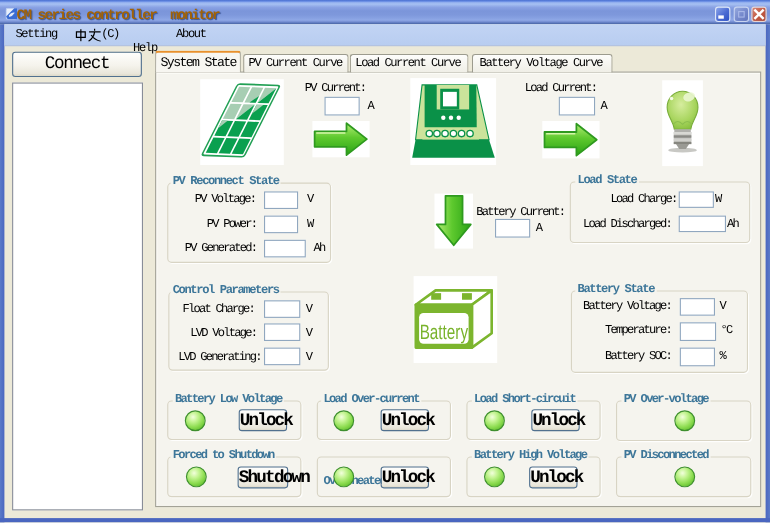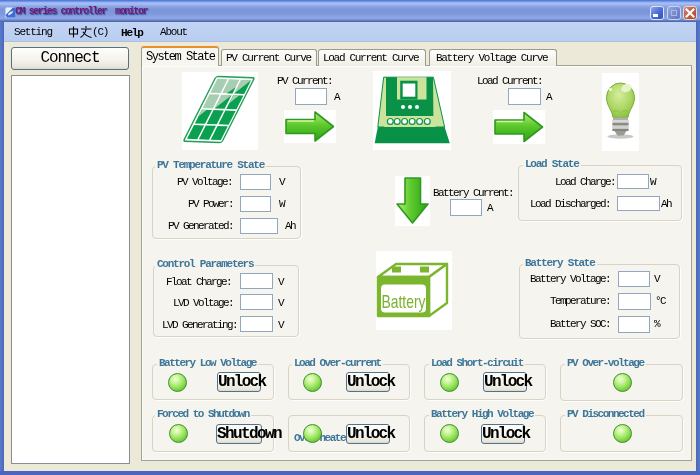--- a/index.html
+++ b/index.html
@@ -18,21 +18,21 @@
 </style></head>
 <body>
 
 <div class="abs" id="titlebar" style="left:0;top:0;width:700px;height:22px;
  background:linear-gradient(180deg,#4a70d0 0%,#6488e2 5%,#98b4f0 11%,#a6c0f2 17%,#8aa2e4 30%,#7b95da 45%,#7e98dc 62%,#87a1e2 75%,#8fa8e6 83%,#7e96d8 88%,#5f7bc0 94%,#46619e 100%);"></div>
 <svg class="abs" style="left:5px;top:7px" width="11" height="11" viewBox="0 0 11 11">
  <rect x="0.5" y="0.5" width="10" height="10" rx="1.5" fill="#e8f0fc" stroke="#b8ccf0"></rect>
  <path d="M0.5 8 L8 0.5 L10.5 0.5 L10.5 10.5 L2 10.5 Z" fill="#3a6cd4"></path>
  <path d="M3 7 Q5.5 3.5 8.5 4.5 Q6.5 7.5 3.5 8.5 Z" fill="#fff" opacity="0.85"></path>
 </svg>
-<div class="abs" style="left:15px;top:6px;font-size:10px;font-weight:bold;letter-spacing:-1.45px;color:#701a75;text-shadow:1px 1px 1px #3a5494;white-space:pre">CM series controller  monitor</div>
+<div class="abs" style="left:15px;top:6px;font-size:13px;font-weight:bold;letter-spacing:-1.45px;color:#a16207;text-shadow:1px 1px 1px #3a5494;white-space:pre">CM series controller  monitor</div>
 
 <div class="abs" style="left:650px;top:6px;width:14px;height:14px;border-radius:3px;border:1px solid #dce6f8;background:linear-gradient(135deg,#8aa4ea 0%,#4a6ad2 55%,#2c50c4 100%);box-sizing:border-box;">
  <div class="abs" style="left:2px;top:7px;width:5px;height:2.5px;background:#fff;"></div>
   </div>
 <div class="abs" style="left:666.5px;top:6px;width:14px;height:14px;border-radius:3px;border:1px solid #c8d4f0;background:linear-gradient(135deg,#97aade 0%,#7488cc 55%,#6276bc 100%);box-sizing:border-box;">
  <div class="abs" style="left:3.5px;top:3px;width:6px;height:5.5px;border:1.4px solid #a8b8e8;box-sizing:border-box;"></div>
   </div>
 <div class="abs" style="left:683px;top:6px;width:14px;height:14px;border-radius:3px;border:1px solid #e8d4d0;background:linear-gradient(135deg,#d88876 0%,#c25a44 50%,#b04a34 100%);box-sizing:border-box;">
  <svg width="12" height="12" style="position:absolute;left:0;top:0">
       <path d="M1.8 1.8 L10.2 10.2 M10.2 1.8 L1.8 10.2" stroke="#fff" stroke-width="2.2"></path>
@@ -45,21 +45,21 @@
 
 <div class="abs" style="left:4px;top:22px;width:692px;height:20px;background:linear-gradient(180deg,#c2d4f4,#b8cdf0);border-bottom:1px solid #aebfe0;box-sizing:border-box;"></div>
 <div class="t" style="left:14px;top:27px;letter-spacing:-1.2px;">Setting</div>
 <svg class="abs" style="left:68px;top:26px;" width="24" height="12" viewBox="0 0 24 12">
  <g stroke="#000" stroke-width="1.1" fill="none">
   <path d="M5.5 0.5 V11.5 M1.5 3 H9.5 V8 H1.5 Z"></path>
   <path d="M18 0 V2 M13 3 H23.5 M18 3 C17.6 6.5 15.5 9.5 12.5 11.5 M14.8 5.8 C16.5 8.2 19.5 10.6 23.5 11.5"></path>
  </g>
 </svg>
 <div class="t" style="left:92px;top:27px;letter-spacing:-1.2px;">(C)</div>
-<div class="t" style="left:121px;top:28px;letter-spacing:-1.2px;font-weight:bold;">Help</div>
+<div class="t" style="left:121px;top:39px;letter-spacing:-1.2px;">Help</div>
 <div class="t" style="left:160px;top:27px;letter-spacing:-1.2px;">About</div>
 
 <div class="btn" style="left:11px;top:47px;width:118px;height:23px;line-height:21px;border-color:#51718f;font-weight:normal;letter-spacing:-1.2px;">Connect</div>
 <div class="abs" style="left:11px;top:75px;width:119px;height:389px;background:#fff;border:1px solid #888d98;box-sizing:border-box;"></div>
 
 <div class="abs" style="left:141px;top:65px;width:551px;height:396px;background:#f5f4ee;border:1px solid #a3a296;box-shadow:inset 1px 1px 0 #fdfdf9;box-sizing:border-box;"></div>
 <div class="abs" style="left:221px;top:49px;width:96px;height:17px;background:linear-gradient(180deg,#fdfdfb,#efeee6);border:1px solid #9c9b8e;border-bottom:none;border-radius:3px 3px 0 0;box-sizing:border-box;"></div>
 <div class="abs" style="left:318px;top:49px;width:108px;height:17px;background:linear-gradient(180deg,#fdfdfb,#efeee6);border:1px solid #9c9b8e;border-bottom:none;border-radius:3px 3px 0 0;box-sizing:border-box;"></div>
 <div class="abs" style="left:429px;top:49px;width:128px;height:17px;background:linear-gradient(180deg,#fdfdfb,#efeee6);border:1px solid #9c9b8e;border-bottom:none;border-radius:3px 3px 0 0;box-sizing:border-box;"></div>
 <div class="abs" style="left:141px;top:46px;width:78px;height:20px;background:#f7f6f1;border:1px solid #9c9b8e;border-bottom:none;border-top:2px solid #e8902c;border-radius:3px 3px 0 0;box-sizing:border-box;"></div>
@@ -185,21 +185,21 @@
   <polygon points="53,26 71,13 71,52 53,65" fill="#fff"></polygon>
   <rect x="2" y="26" width="51" height="39" fill="#7cb52e"></rect>
  </g>
  <rect x="16" y="15.5" width="9" height="6" fill="#7cb52e"></rect>
  <rect x="44" y="15.5" width="9" height="6" fill="#7cb52e"></rect>
  <rect x="5" y="33.5" width="45" height="28" rx="4" fill="#fff"></rect>
  <text x="27.5" y="57" text-anchor="middle" font-family="Liberation Sans" font-size="19" fill="#79b32c" textLength="44" lengthAdjust="spacingAndGlyphs">Battery</text>
 </svg>
 
 <div class="gb" style="left:152px;top:166px;width:149px;height:73px;"></div>
-<div class="gt" style="left:155px;top:160px;">PV Temperature State</div>
+<div class="gt" style="left:155px;top:160px;">PV Reconnect State</div>
 <div class="t" style="left:177px;top:177px;">PV Voltage:</div>
 <div class="tb" style="left:240px;top:174px;width:31px;height:16px;"></div>
 <div class="t" style="left:279px;top:177px;">V</div>
 <div class="t" style="left:188px;top:199px;">PV Power:</div>
 <div class="tb" style="left:240px;top:196px;width:31px;height:16px;"></div>
 <div class="t" style="left:279px;top:199px;">W</div>
 <div class="t" style="left:168px;top:221px;">PV Generated:</div>
 <div class="tb" style="left:240px;top:218px;width:38px;height:16px;"></div>
 <div class="t" style="left:285px;top:221px;">Ah</div>
 

